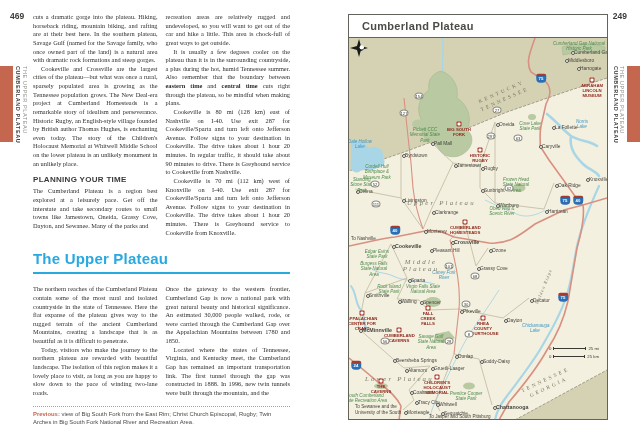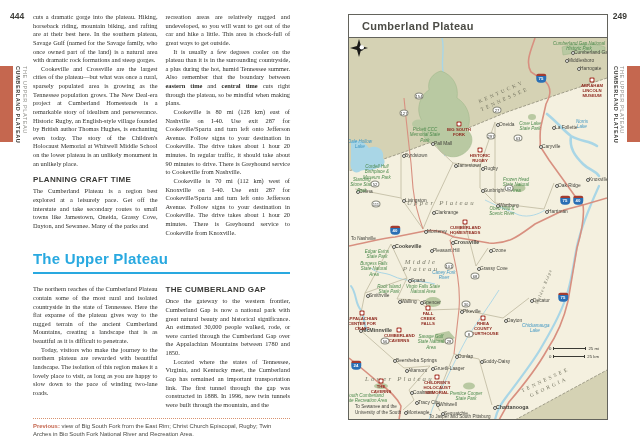--- a/index.html
+++ b/index.html
@@ -69,52 +69,51 @@
   .scale-line::after { content:""; position:absolute; left:0; right:0; top:1.2px; border-top:0.6px solid #3a3a34; }
 
   .compass { position:absolute; left:228px; top:272px; }
 </style>
 </head>
 <body>
 
 <div class="spread">
 
   <div class="page-left">
-    <div class="pagenum pagenum-left">444</div>
+    <div class="pagenum pagenum-left">469</div>
     <div class="tab-block tab-left" style="background:#c5674f"></div>
     <div class="vert-text vt-left">
       <span class="vt-section">THE UPPER PLATEAU</span>
       <span class="vt-chapter">CUMBERLAND PLATEAU</span>
     </div>
 
     <div class="lp-content">
       <div class="two-col">
         <div class="col">
           <p class="body-p">cuts a dramatic gorge into the plateau. Hiking, horseback riding, mountain biking, and rafting are at their best here. In the southern plateau, Savage Gulf (named for the Savage family, who once owned part of the land) is a natural area with dramatic rock formations and steep gorges.</p>
           <p class="body-p ind">Cookeville and Crossville are the largest cities of the plateau—but what was once a rural, sparsely populated area is growing as the Tennessee population grows. The New Deal-era project at Cumberland Homesteads is a remarkable story of idealism and perseverance. Historic Rugby, an English-style village founded by British author Thomas Hughes, is enchanting even today. The story of the Children's Holocaust Memorial at Whitwell Middle School on the lower plateau is an unlikely monument in an unlikely place.</p>
-          <h3 class="mini-head">PLANNING CRAFT TIME</h3>
+          <h3 class="mini-head">PLANNING YOUR TIME</h3>
           <p class="body-p">The Cumberland Plateau is a region best explored at a leisurely pace. Get off the interstate and take secondary routes to small towns like Jamestown, Oneida, Grassy Cove, Dayton, and Sewanee. Many of the parks and</p>
         </div>
         <div class="col">
           <p class="body-p">recreation areas are relatively rugged and undeveloped, so you will want to get out of the car and hike a little. This area is chock-full of great ways to get outside.</p>
           <p class="body-p ind"><span>It is usually a few degrees cooler on the plateau than it is in the surrounding countryside, a plus during the hot, humid Tennessee summer. Also remember that the boundary between </span><b>eastern time</b><span> and </span><b>central time</b><span> cuts right through the plateau, so be mindful when making plans.</span></p>
           <p class="body-p ind">Cookeville is 80 mi (128 km) east of Nashville on I-40. Use exit 287 for Cookeville/Sparta and turn left onto Jefferson Avenue. Follow signs to your destination in Cookeville. The drive takes about 1 hour 20 minutes. In regular traffic, it should take about 90 minutes to drive. There is Greyhound service to Cookeville from Nashville.</p>
           <p class="body-p ind">Cookeville is 70 mi (112 km) west of Knoxville on I-40. Use exit 287 for Cookeville/Sparta and turn left onto Jefferson Avenue. Follow signs to your destination in Cookeville. The drive takes about 1 hour 20 minutes. There is Greyhound service to Cookeville from Knoxville.</p>
         </div>
       </div>
 
       <h2 class="section-head" style="color:#29a9e0;border-color:#29a9e0">The Upper Plateau</h2>
 
       <div class="two-col lower-cols">
         <div class="col">
           <p class="body-p">The northern reaches of the Cumberland Plateau contain some of the most rural and isolated countryside in the state of Tennessee. Here the flat expanse of the plateau gives way to the rugged terrain of the ancient Cumberland Mountains, creating a landscape that is as beautiful as it is difficult to penetrate.</p>
           <p class="body-p ind">Today, visitors who make the journey to the northern plateau are rewarded with beautiful landscape. The isolation of this region makes it a lovely place to visit, as long as you are happy to slow down to the pace of winding two-lane roads.</p>
         </div>
         <div class="col">
-          <h3 class="mini-head first">THE CUMBERLAND GAP</h3>
           <p class="body-p">Once the gateway to the western frontier, Cumberland Gap is now a national park with great natural beauty and historical significance. An estimated 30,000 people walked, rode, or were carried through the Cumberland Gap over the Appalachian Mountains between 1780 and 1850.</p>
           <p class="body-p ind">Located where the states of Tennessee, Virginia, and Kentucky meet, the Cumberland Gap has remained an important transportation link. The first tunnel through the gap was constructed in 1888. In 1996, new twin tunnels were built through the mountain, and the</p>
         </div>
       </div>
 
       <p class="caption"><b style="color:#c5674f">Previous:</b><span> view of Big South Fork from the East Rim; Christ Church Episcopal, Rugby; Twin Arches in Big South Fork National River and Recreation Area.</span></p>
     </div>
   </div>
 
   <div class="page-right">

